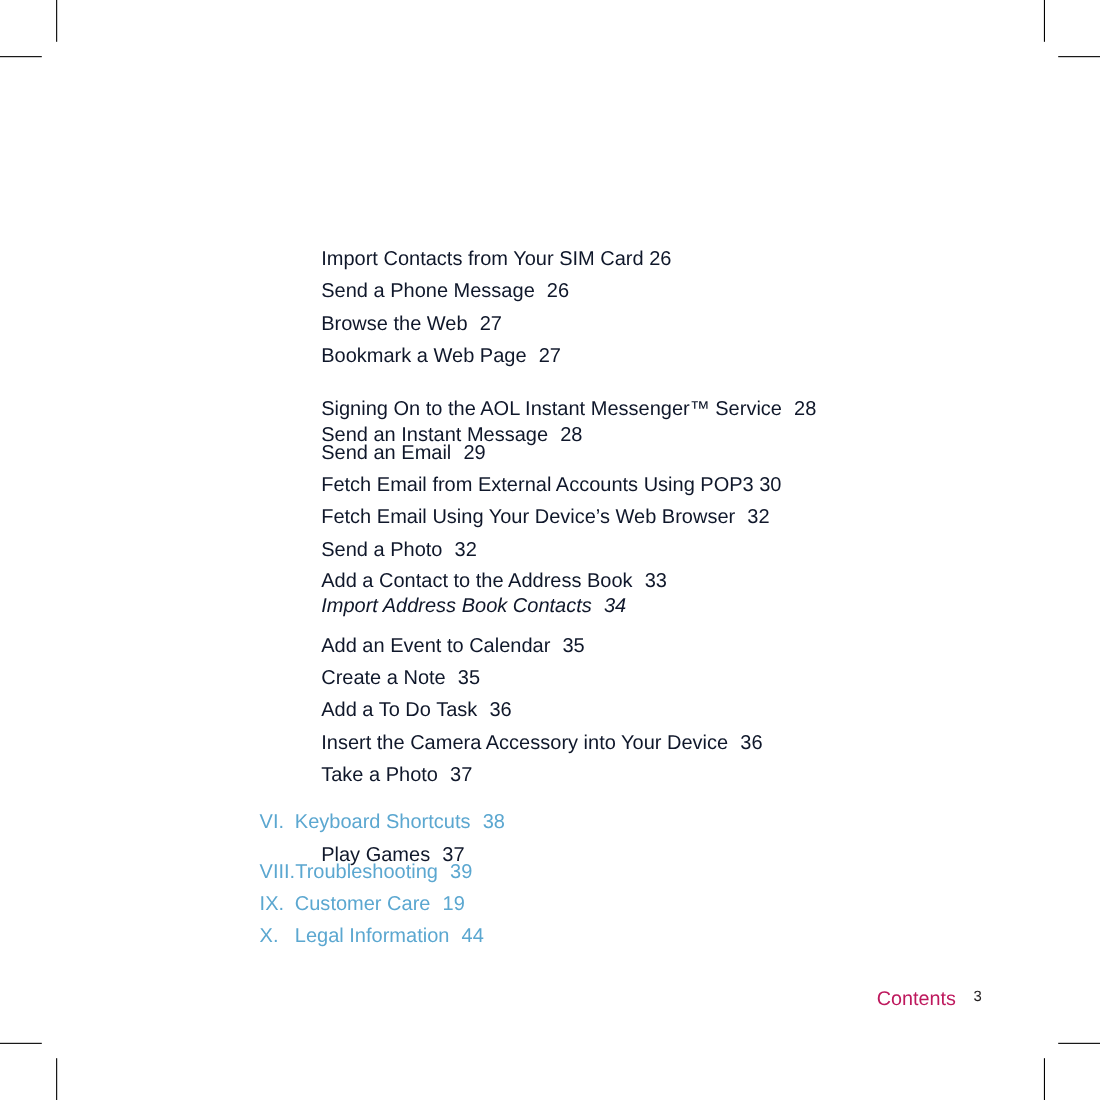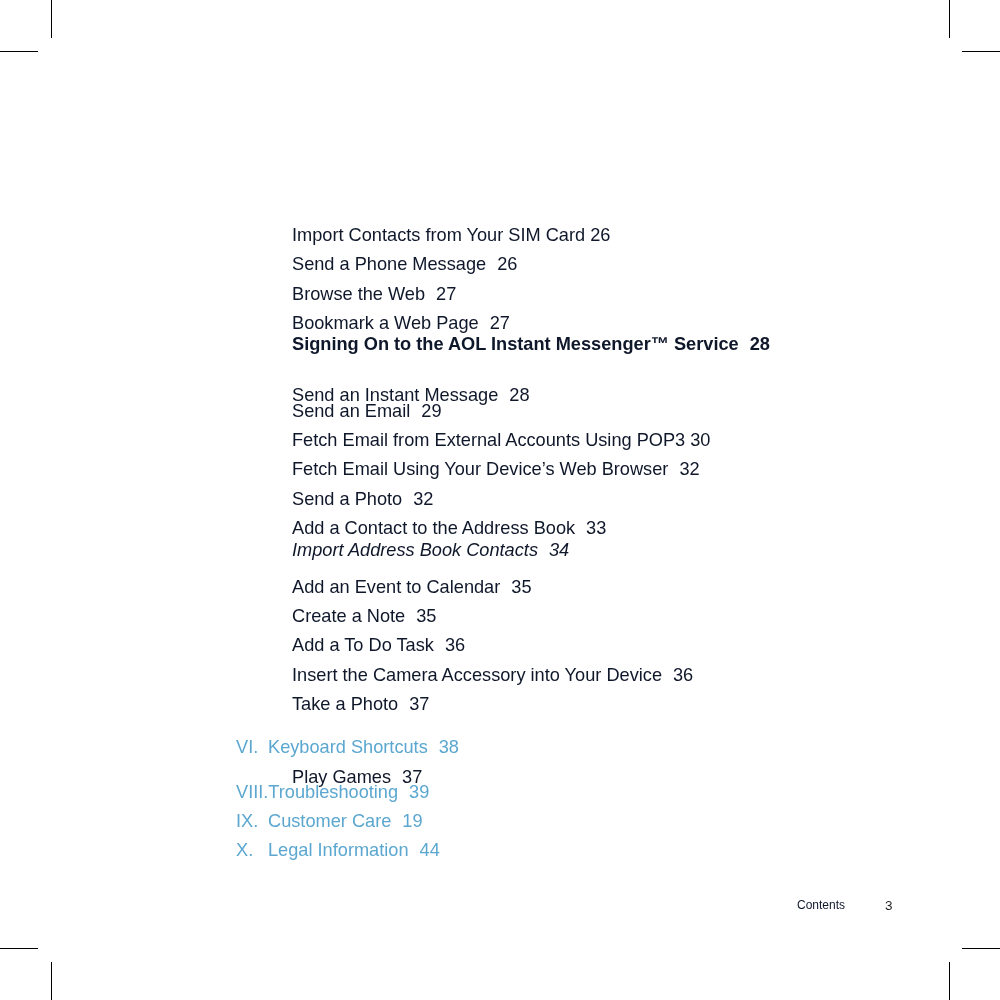--- a/index.html
+++ b/index.html
@@ -73,22 +73,22 @@
   .gap-wide  { display: inline-block; width: 11px; }
   .gap-narrow{ display: inline-block; width: 5px; }
 
   .page-num { display: inline; }
 
   
   .footer {
     position: absolute;
     top: 898px;
     left: 797px;
-    font-size: 12px;
-    color: #0f172a;
+    font-size: 18px;
+    color: #be185d;
     white-space: nowrap;
   }
   .footer-page {
     position: absolute;
     top: 898px;
     left: 885px;
     font-size: 13.5px;
     color: #231f20;
   }
 </style>
@@ -102,21 +102,21 @@
 <div class="crop crop-v crop-bl-v"></div>
 <div class="crop crop-h crop-bl-h"></div>
 <div class="crop crop-v crop-br-v"></div>
 <div class="crop crop-h crop-br-h"></div>
 
 <div class="toc" id="toc-container">
     <div class="toc-row entry-sub" style="top: 226px;"><span class="entry-title">Import Contacts from Your SIM Card</span><span class="gap-narrow"></span><span class="page-num">26</span></div>
     <div class="toc-row entry-sub" style="top: 255.3px;"><span class="entry-title">Send a Phone Message</span><span class="gap-wide"></span><span class="page-num">26</span></div>
     <div class="toc-row entry-sub" style="top: 284.6px;"><span class="entry-title">Browse the Web</span><span class="gap-wide"></span><span class="page-num">27</span></div>
     <div class="toc-row entry-sub" style="top: 313.9px;"><span class="entry-title">Bookmark a Web Page</span><span class="gap-wide"></span><span class="page-num">27</span></div>
-    <div class="toc-row entry-sub" style="top: 335px; font-weight: bold;"><span class="entry-title">Signing On to the AOL Instant Messenger™ Service</span><span class="gap-wide"></span><span class="page-num">28</span></div>
+    <div class="toc-row entry-sub" style="top: 362px;"><span class="entry-title">Signing On to the AOL Instant Messenger™ Service</span><span class="gap-wide"></span><span class="page-num">28</span></div>
     <div class="toc-row entry-sub" style="top: 386px;"><span class="entry-title">Send an Instant Message</span><span class="gap-wide"></span><span class="page-num">28</span></div>
     <div class="toc-row entry-sub" style="top: 401.8px;"><span class="entry-title">Send an Email</span><span class="gap-wide"></span><span class="page-num">29</span></div>
     <div class="toc-row entry-sub" style="top: 431.1px;"><span class="entry-title">Fetch Email from External Accounts Using POP3</span><span class="gap-narrow"></span><span class="page-num">30</span></div>
     <div class="toc-row entry-sub" style="top: 460.4px;"><span class="entry-title">Fetch Email Using Your Device’s Web Browser</span><span class="gap-wide"></span><span class="page-num">32</span></div>
     <div class="toc-row entry-sub" style="top: 489.7px;"><span class="entry-title">Send a Photo</span><span class="gap-wide"></span><span class="page-num">32</span></div>
     <div class="toc-row entry-sub" style="top: 519px;"><span class="entry-title">Add a Contact to the Address Book</span><span class="gap-wide"></span><span class="page-num">33</span></div>
     <div class="toc-row entry-sub" style="top: 541px; font-style: italic;"><span class="entry-title">Import Address Book Contacts</span><span class="gap-wide"></span><span class="page-num">34</span></div>
     <div class="toc-row entry-sub" style="top: 577.6px;"><span class="entry-title">Add an Event to Calendar</span><span class="gap-wide"></span><span class="page-num">35</span></div>
     <div class="toc-row entry-sub" style="top: 606.9px;"><span class="entry-title">Create a Note</span><span class="gap-wide"></span><span class="page-num">35</span></div>
     <div class="toc-row entry-sub" style="top: 636.2px;"><span class="entry-title">Add a To Do Task</span><span class="gap-wide"></span><span class="page-num">36</span></div>

